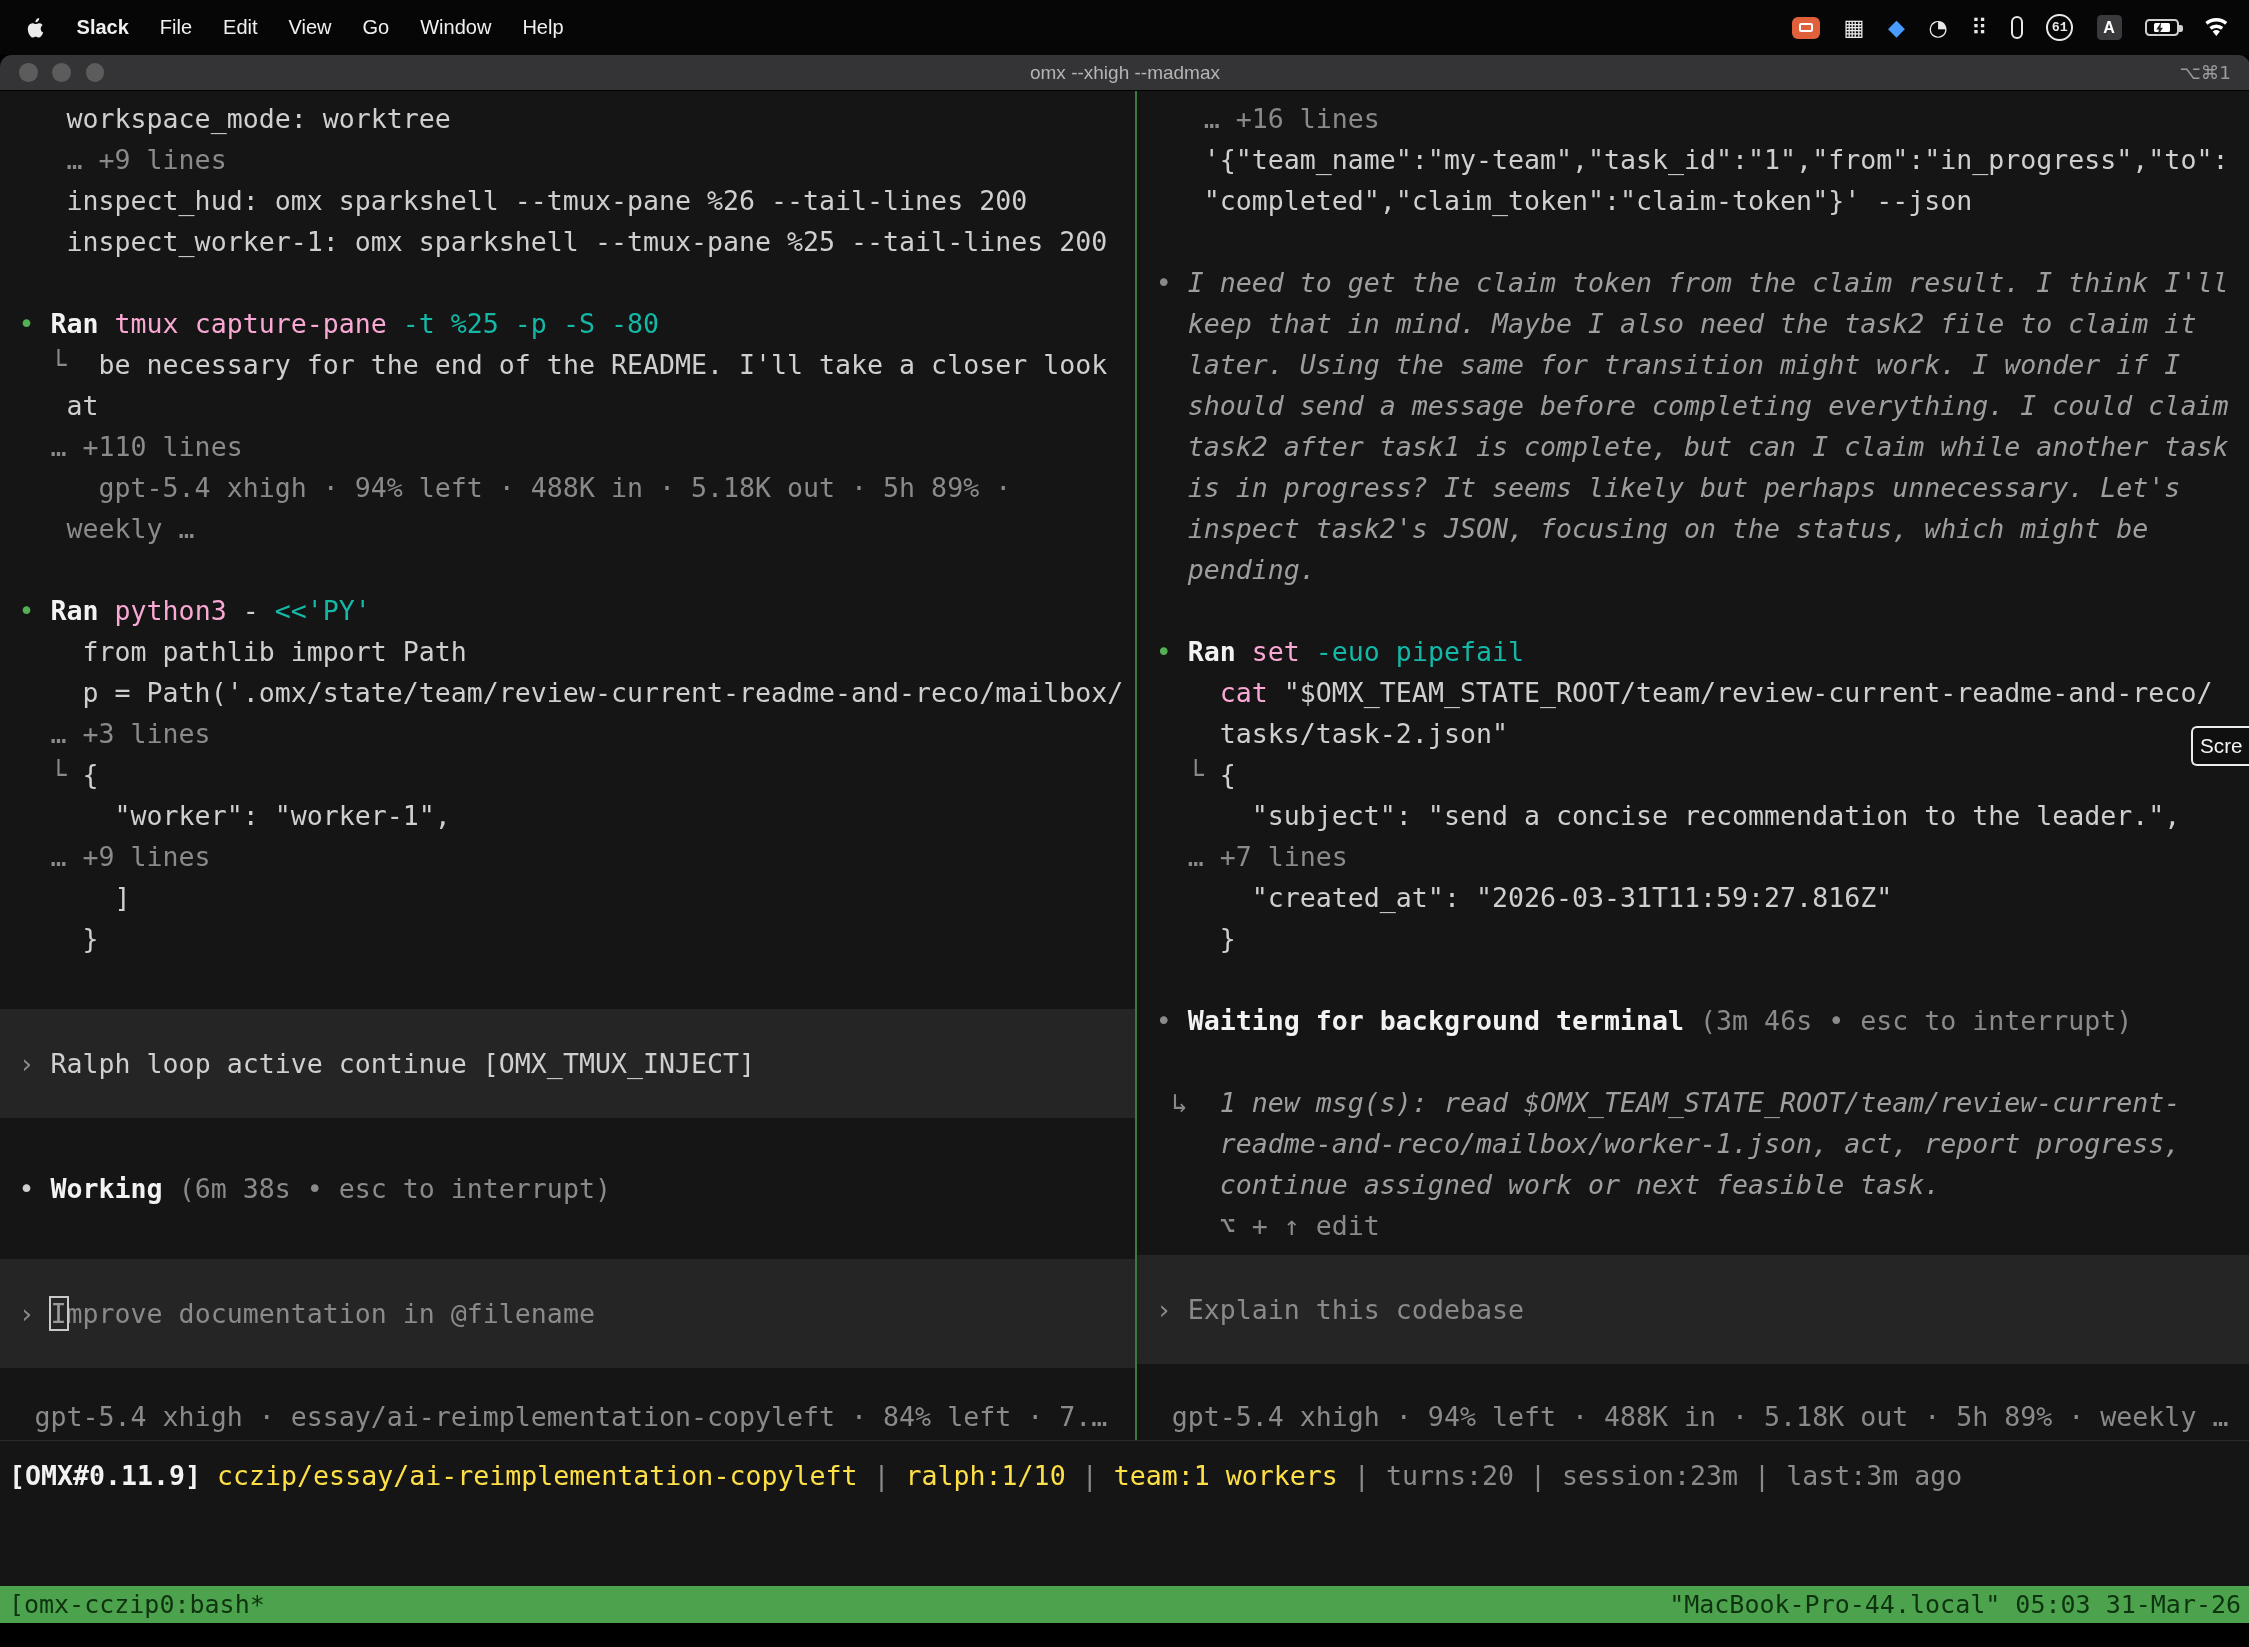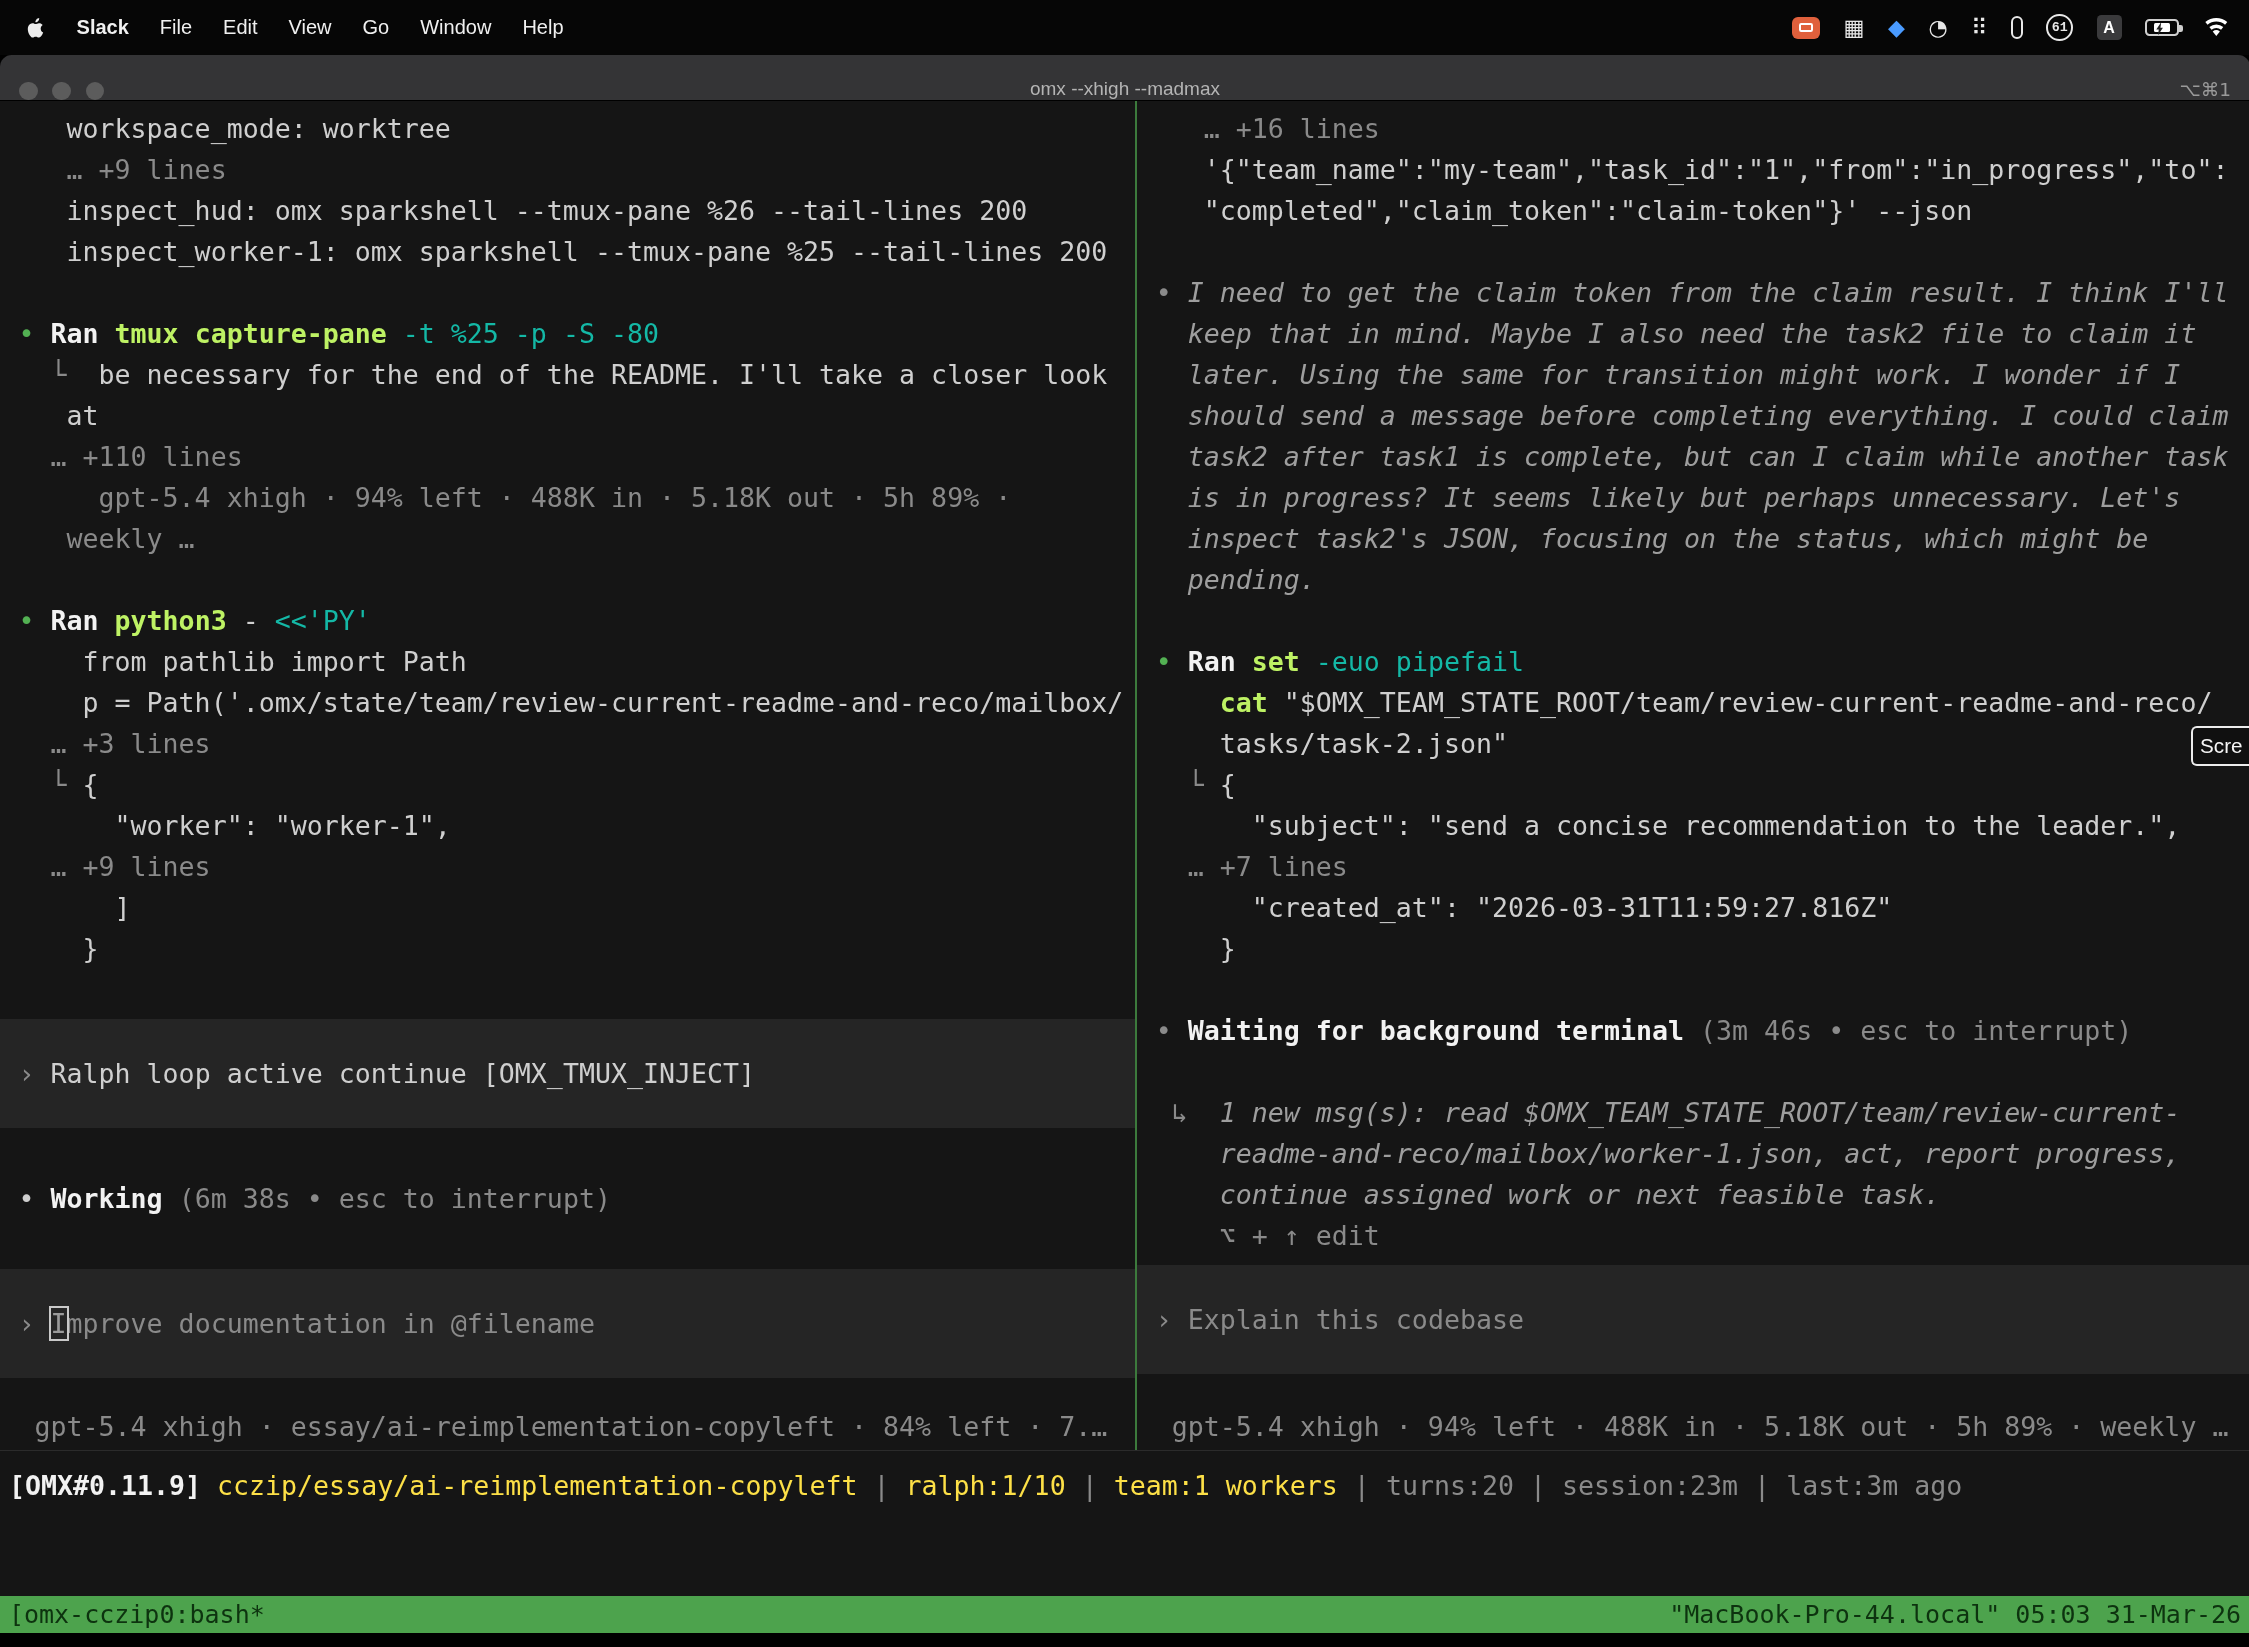--- a/index.html
+++ b/index.html
@@ -26,22 +26,22 @@
   .inputsrc { width:25px; height:25px; background:#3a3a3c; border-radius:4.4px;
               font-size:16px; font-weight:bold; color:#fff; }
   .battery { position:relative; width:34px; height:17.7px; border:2.2px solid #cfcfcf;
              border-radius:4.4px; padding:2.2px; }
   .battery::after { content:""; position:absolute; right:-5.9px; top:4.4px; width:3.7px; height:7.4px;
                     background:#cfcfcf; border-radius:0 2.2px 2.2px 0; }
   .bat-fill { display:block; width:60%; height:100%; background:#fff; border-radius:1.5px; }
   .bolt { position:absolute; left:8.9px; top:1.5px; }
 
   
-  .titlebar { height:46px; background:#343436; border-radius:11.8px 11.8px 0 0; position:relative;
-              display:flex; align-items:flex-end; color:#b4b4b4; font-size:19px;
+  .titlebar { height:36px; background:#343436; border-radius:11.8px 11.8px 0 0; position:relative;
+              display:flex; align-items:center; color:#b4b4b4; font-size:19px;
               border-bottom:0.7px solid #000; }
   .lights { position:absolute; left:19px; display:flex; gap:14.8px; }
   .light { width:18.5px; height:18.5px; border-radius:50%; background:#5c5c5c; }
   .title { flex:1; text-align:center; }
   .tb-right { position:absolute; right:19px; color:#9a9a9a; font-size:18.5px;
               font-family:"DejaVu Sans", sans-serif; }
 
   .content { height:1550px; display:flex; flex-direction:column; background:#151515; }
   .panes { height:1349px; display:flex; overflow:hidden; }
   .pane { font-family:"DejaVu Sans Mono","DejaVu Sans",monospace; font-size:26.6px;
@@ -53,21 +53,21 @@
   .tline { height:41px; flex:none; }
   .tline.band { height:auto; background:#252525; margin:8.9px 0 8.9px -18.5px;
                 padding:34px 0 34px 18.5px; }
   .tline.pane-footer { margin-top:auto; }
 
   
   .f  { color:#cfcfcf; }
   .d  { color:#8a8a8a;margin-top:40px; }
   .b  { color:#f2f2f2; font-weight:bold; }
   .g  { color:#53b153; }
-  .bl { color:#bef264;font-weight:bold; }
+  .bl { color:#f9a8d4; }
   .r  { color:#14b8a6; }
   .i  { color:#9e9e9e; font-style:italic; }
   .ph { color:#8a8a8a; }
   .gr { color:#fde047; }
   .cur { outline:2.2px solid #c9c9c9; outline-offset:0; color:#9a9a9a; }
 
   .omx-line { border-top:1.5px solid #2b2b2b; height:74px; padding:19px 0 0 8.9px;
               font-family:"DejaVu Sans Mono","DejaVu Sans",monospace; font-size:26.6px;
               white-space:pre; }
   .omx-line .tline { height:auto; }

